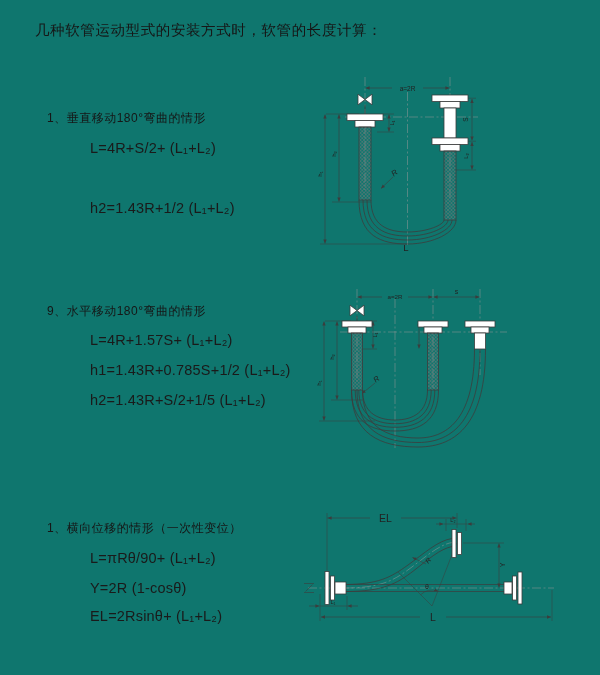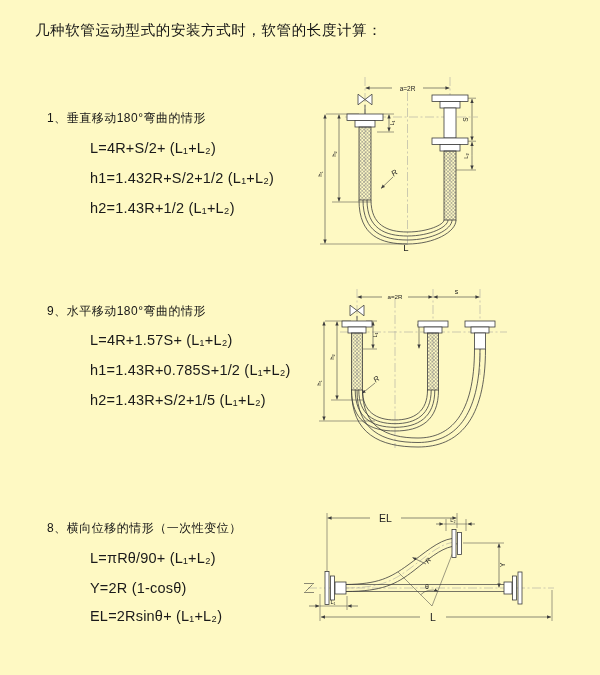--- a/index.html
+++ b/index.html
@@ -1,43 +1,42 @@
 <!DOCTYPE html>
 <html><head>
 <meta charset="utf-8">
 <style>
   html,body{margin:0;padding:0;}
   body{width:600px;height:675px;background:#fff;font-family:"Liberation Sans","DejaVu Sans",sans-serif;}
-  .page{position:relative;width:600px;height:675px;background:#fef9c3;overflow:hidden;color:#1c1c1c;}
+  .page{position:relative;width:600px;height:675px;background:#0f766e;overflow:hidden;color:#1c1c1c;}
   .abs{position:absolute;white-space:nowrap;}
   .title{left:35px;top:21px;font-size:14.5px;letter-spacing:0.6px;color:#161616;}
   .heading{font-size:12px;letter-spacing:0.5px;color:#161616;}
   .formula{font-size:14.5px;color:#1a1a1a;letter-spacing:0.2px;margin-left:16px;}
   svg{position:absolute;}
   svg text{font-family:"Liberation Sans","DejaVu Sans",sans-serif;fill:#222;}
   .dimtxt{font-size:6.5px;}
 </style>
 </head>
 <body>
 
 <div class="page">
 
   <div class="abs title">几种软管运动型式的安装方式时，软管的长度计算：</div>
 
   <div class="abs heading" style="left:47px;top:110px">1、垂直移动180°弯曲的情形</div>
   <div class="abs formula" style="left:74px;top:140px">L=4R+S/2+ (L₁+L₂)</div>
-  <div class="abs formula" style="left:74px;top:170px">h1=1.432R+S/2+1/2 (L₁+L₂)</div>
   <div class="abs formula" style="left:74px;top:200px">h2=1.43R+1/2 (L₁+L₂)</div>
 
   <div class="abs heading" style="left:47px;top:303px">9、水平移动180°弯曲的情形</div>
   <div class="abs formula" style="left:74px;top:332px">L=4R+1.57S+ (L₁+L₂)</div>
   <div class="abs formula" style="left:74px;top:362px">h1=1.43R+0.785S+1/2 (L₁+L₂)</div>
   <div class="abs formula" style="left:74px;top:392px">h2=1.43R+S/2+1/5 (L₁+L₂)</div>
 
-  <div class="abs heading" style="left:47px;top:520px">8、横向位移的情形（一次性变位）</div>
+  <div class="abs heading" style="left:47px;top:520px">1、横向位移的情形（一次性变位）</div>
   <div class="abs formula" style="left:74px;top:550px">L=πRθ/90+ (L₁+L₂)</div>
   <div class="abs formula" style="left:74px;top:580px">Y=2R (1-cosθ)</div>
   <div class="abs formula" style="left:74px;top:608px">EL=2Rsinθ+ (L₁+L₂)</div>
 
   <svg width="205" height="185" viewBox="0 0 205 185" style="left:315px;top:70px">
     <defs>
       <marker id="ar1" viewBox="0 0 8 8" refX="7.5" refY="4" markerWidth="7" markerHeight="7" orient="auto">
         <path d="M0,0.8 L7.5,4 L0,7.2 Z" fill="#3c3c3c"></path>
       </marker>
       <pattern id="hb1" width="3.5" height="3.5" patternUnits="userSpaceOnUse">

